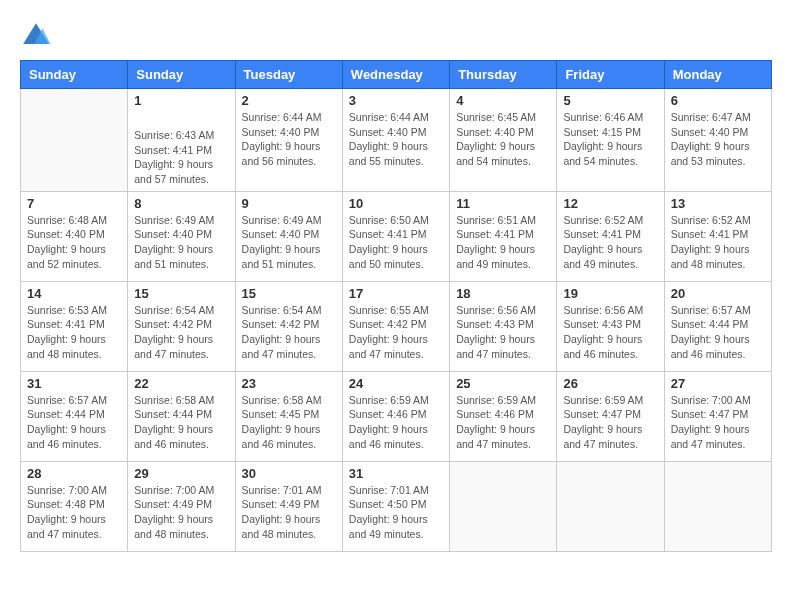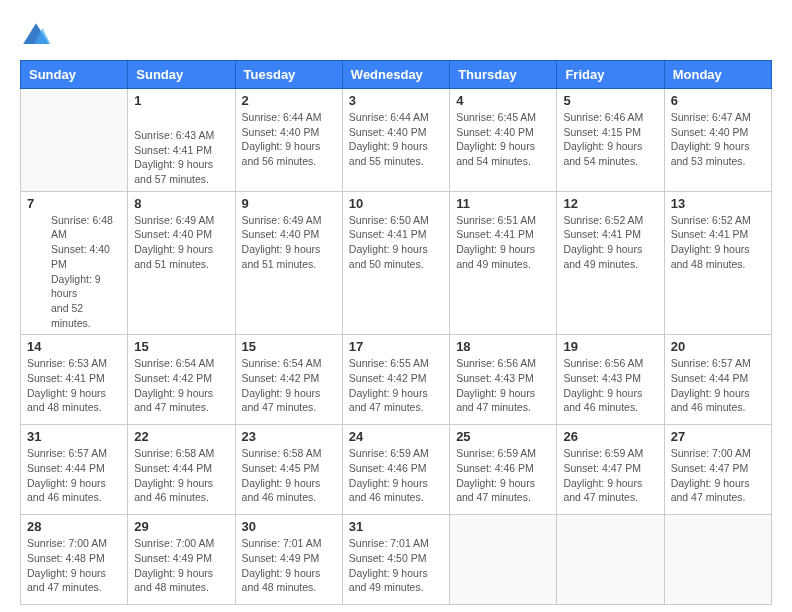--- a/index.html
+++ b/index.html
@@ -155,21 +155,21 @@
           <span class="day-number">6</span>
           <div class="day-info" style="white-space: pre-line;">Sunrise: 6:47 AM
 Sunset: 4:40 PM
 Daylight: 9 hours
 and 53 minutes.</div>
         </td>
       </tr>
       <tr>
         <td>
           <span class="day-number">7</span>
-          <div class="day-info" style="white-space: pre-line; margin-left: 24px;">Sunrise: 6:48 AM
+          <div class="day-info" style="white-space: pre-line;">Sunrise: 6:48 AM
 Sunset: 4:40 PM
 Daylight: 9 hours
 and 52 minutes.</div>
         </td>
         <td>
           <span class="day-number">8</span>
           <div class="day-info" style="white-space: pre-line;">Sunrise: 6:49 AM
 Sunset: 4:40 PM
 Daylight: 9 hours
 and 51 minutes.</div>

